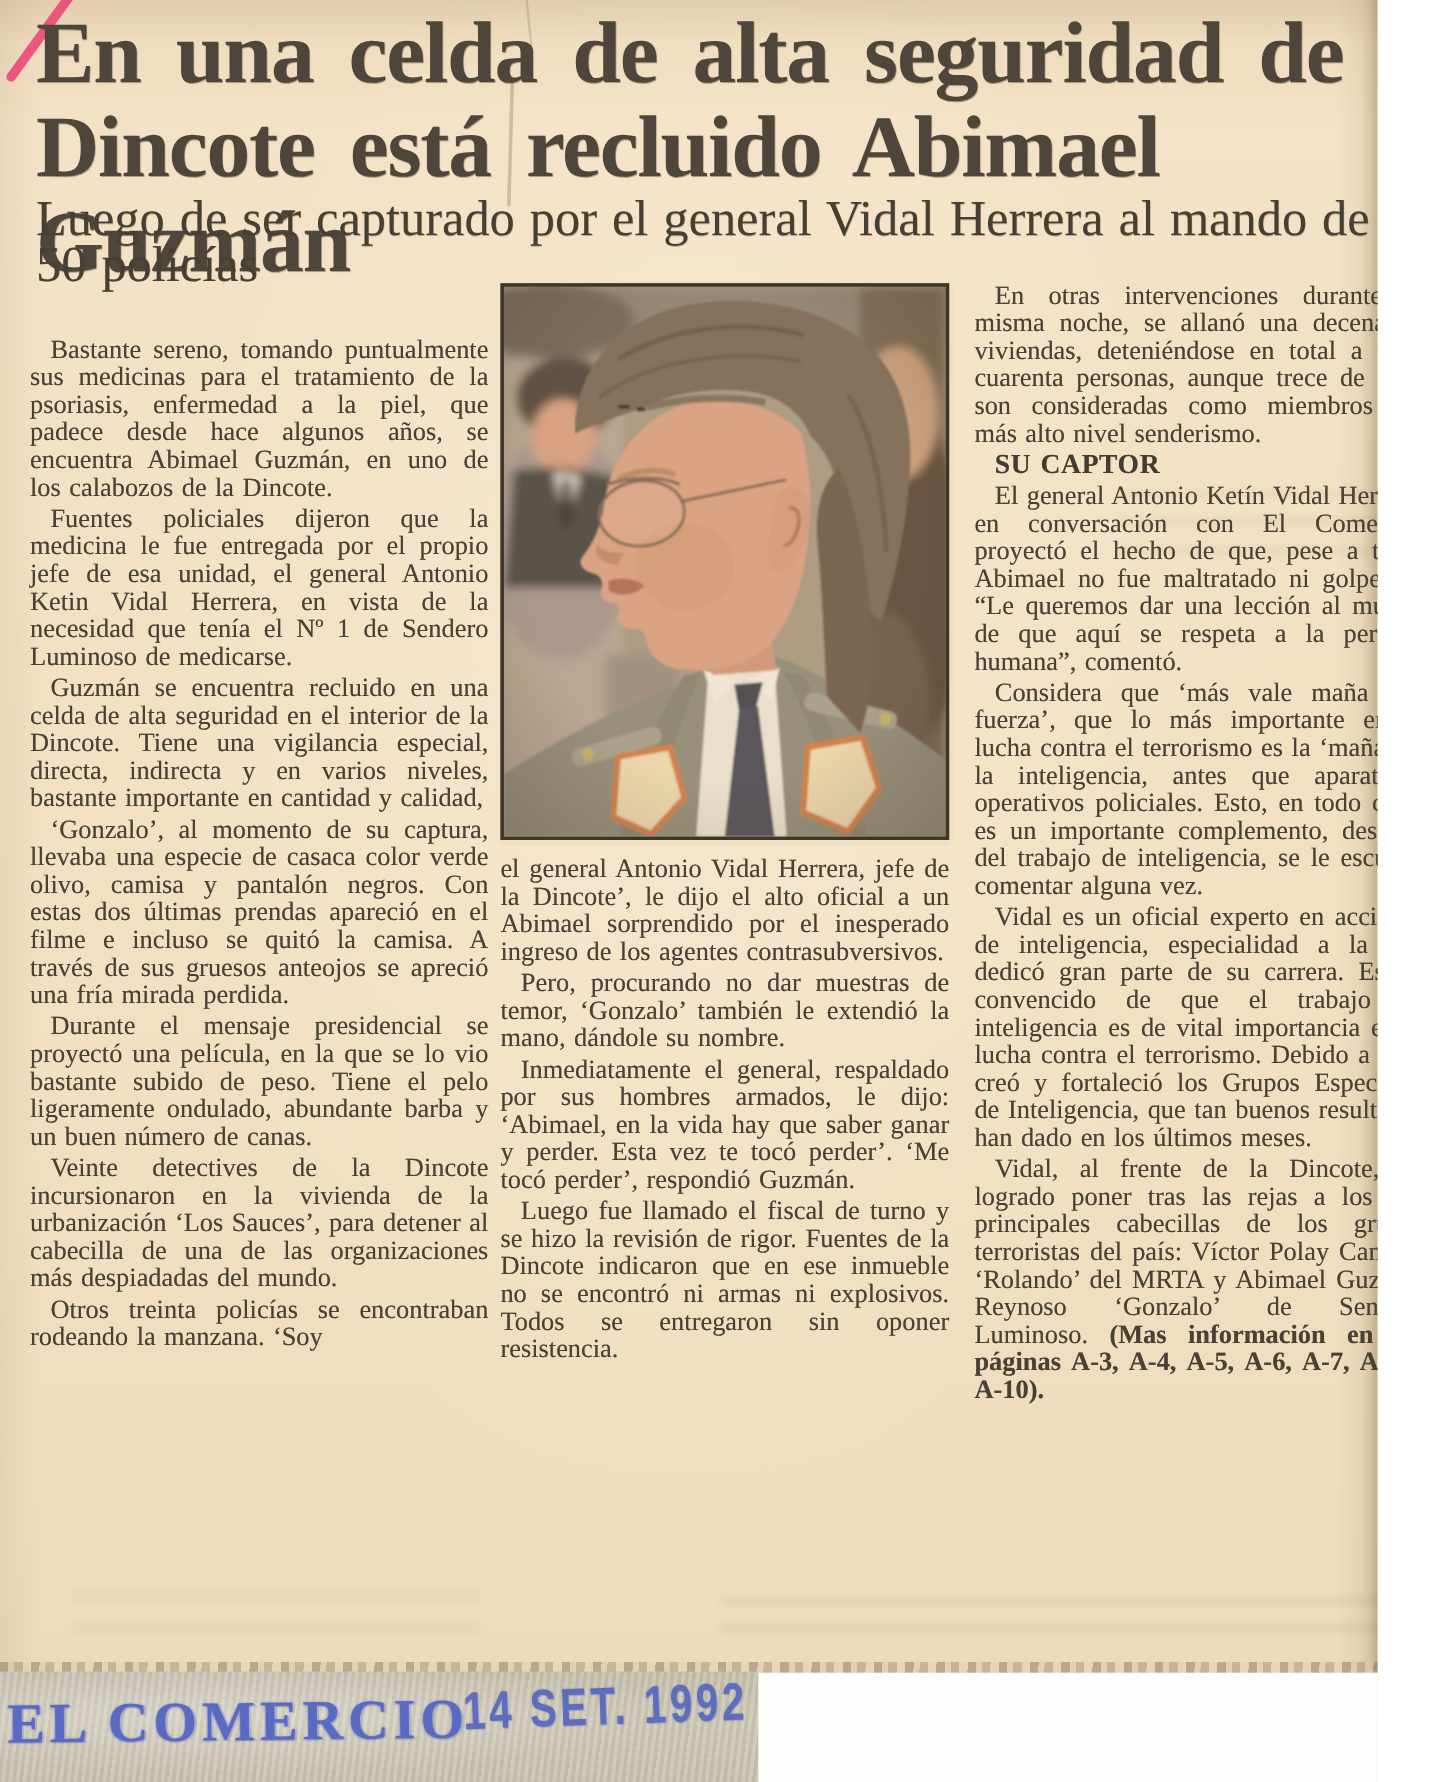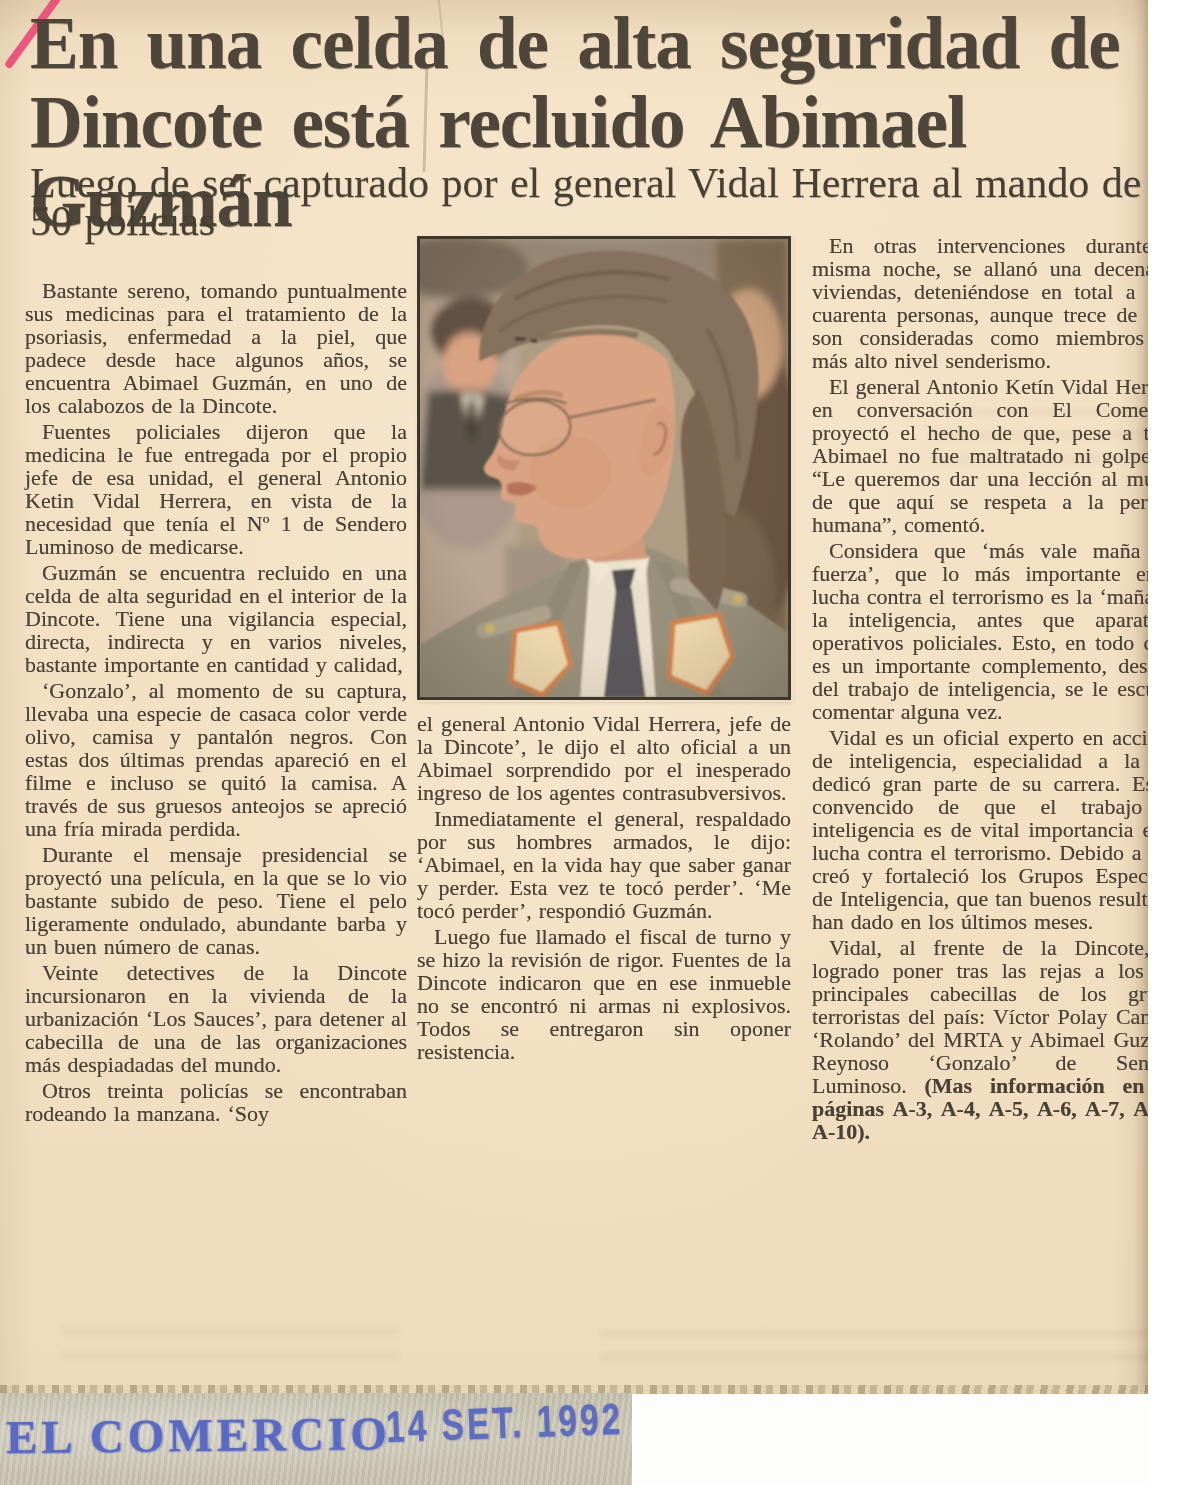--- a/index.html
+++ b/index.html
@@ -176,26 +176,28 @@
             <path d="M86,164 C104,158 130,156 148,164" fill="none"></path>
           </g>
           <rect x="96" y="98" width="10" height="3" fill="#2e2a22"></rect>
           <rect x="112" y="100" width="7" height="3" fill="#2e2a22"></rect>
         </g>
         <rect width="372" height="456" fill="#e8c89a" opacity="0.10"></rect>
         <rect width="372" height="456" fill="url(#vig)"></rect>
       </svg>
     </div>
     <p style="text-indent:0;">el general Antonio Vidal Herrera, jefe de la Dincote’, le dijo el alto oficial a un Abimael sorprendido por el inesperado ingreso de los agentes contrasubversivos.</p>
+    <p>Pero, procurando no dar muestras de temor, ‘Gonzalo’ también le extendió la mano, dándole su nombre.</p>
     <p>Inmediatamente el general, respaldado por sus hombres armados, le dijo: ‘Abimael, en la vida hay que saber ganar y perder. Esta vez te tocó perder’. ‘Me tocó perder’, respondió Guzmán.</p>
     <p>Luego fue llamado el fiscal de turno y se hizo la revisión de rigor. Fuentes de la Dincote indicaron que en ese inmueble no se encontró ni armas ni explosivos. Todos se entregaron sin oponer resistencia.</p>
   </div>
 
   <div class="col col-3">
     <p>En otras intervenciones durante la misma noche, se allanó una decena de viviendas, deteniéndose en total a unas cuarenta personas, aunque trece de ellas son consideradas como miembros del más alto nivel senderismo.</p>
+    <p class="section-header">SU CAPTOR</p>
     <p>El general Antonio Ketín Vidal Herrera, en conversación con El Comercio, proyectó el hecho de que, pese a todo, Abimael no fue maltratado ni golpeado. “Le queremos dar una lección al mundo de que aquí se respeta a la persona humana”, comentó.</p>
     <p>Considera que ‘más vale maña que fuerza’, que lo más importante en la lucha contra el terrorismo es la ‘maña’ de la inteligencia, antes que aparatosos operativos policiales. Esto, en todo caso, es un importante complemento, después del trabajo de inteligencia, se le escuchó comentar alguna vez.</p>
     <p>Vidal es un oficial experto en acciones de inteligencia, especialidad a la que dedicó gran parte de su carrera. Es un convencido de que el trabajo de inteligencia es de vital importancia en la lucha contra el terrorismo. Debido a ello, creó y fortaleció los Grupos Especiales de Inteligencia, que tan buenos resultados han dado en los últimos meses.</p>
     <p><span>Vidal, al frente de la Dincote, ha logrado poner tras las rejas a los dos principales cabecillas de los grupos terroristas del país: Víctor Polay Campos ‘Rolando’ del MRTA y Abimael Guzmán Reynoso ‘Gonzalo’ de Sendero Luminoso. </span><span class="bold-inline">(Mas información en las páginas A-3, A-4, A-5, A-6, A-7, A-8 y A-10).</span></p>
   </div>
 
   <div class="bleed bleed-a"></div>
   <div class="bleed bleed-b"></div>
   <div class="bleed bleed-c"></div>
 

